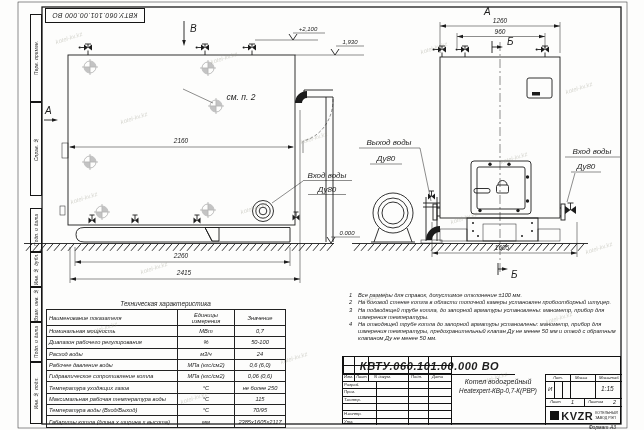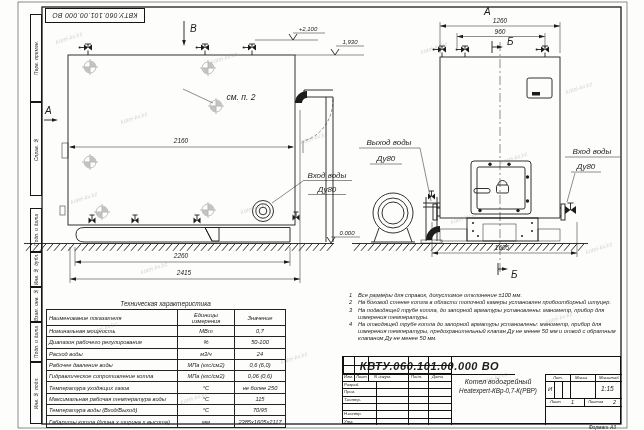--- a/index.html
+++ b/index.html
@@ -565,20 +565,28 @@
   <div class="t" style="left:205px;top:29px;font-size:6px;">И</div>
   <div class="t" style="left:258px;top:29px;font-size:6.5px;">1:15</div>
 
   <div class="vl" style="left:241px;top:41px;height:8px;"></div>
   <div class="hl" style="left:203px;top:49px;width:76px;"></div>
   <div class="t" style="left:207px;top:43px;">Лист</div>
   <div class="t" style="left:228px;top:42.5px;font-size:5.5px;">1</div>
   <div class="t" style="left:245px;top:43px;">Листов</div>
   <div class="t" style="left:270px;top:42.5px;font-size:5.5px;">2</div>
 
+  <div class="abs" style="left:203px;top:49px;width:76px;height:19px;display:flex;align-items:center;justify-content:center;">
+    <div class="logo-sq"></div>
+    <div class="logo-kvzr">KVZR</div>
+    <div class="logo-sub" style="margin-left:2px;">
+      <div>КОТЕЛЬНЫЙ</div>
+      <div>ЗАВОД РЭП</div>
+    </div>
+  </div>
 </div>
 
 <div class="abs fmt">Формат А3</div>
 
 <div class="wm" style="left: 55px; top: 35px;">kotel-kv.kz</div>
     <div class="wm" style="left: 210px; top: 55px;">kotel-kv.kz</div>
     <div class="wm" style="left: 420px; top: 45px;">kotel-kv.kz</div>
     <div class="wm" style="left: 565px; top: 85px;">kotel-kv.kz</div>
     <div class="wm" style="left: 120px; top: 115px;">kotel-kv.kz</div>
     <div class="wm" style="left: 300px; top: 135px;">kotel-kv.kz</div>

